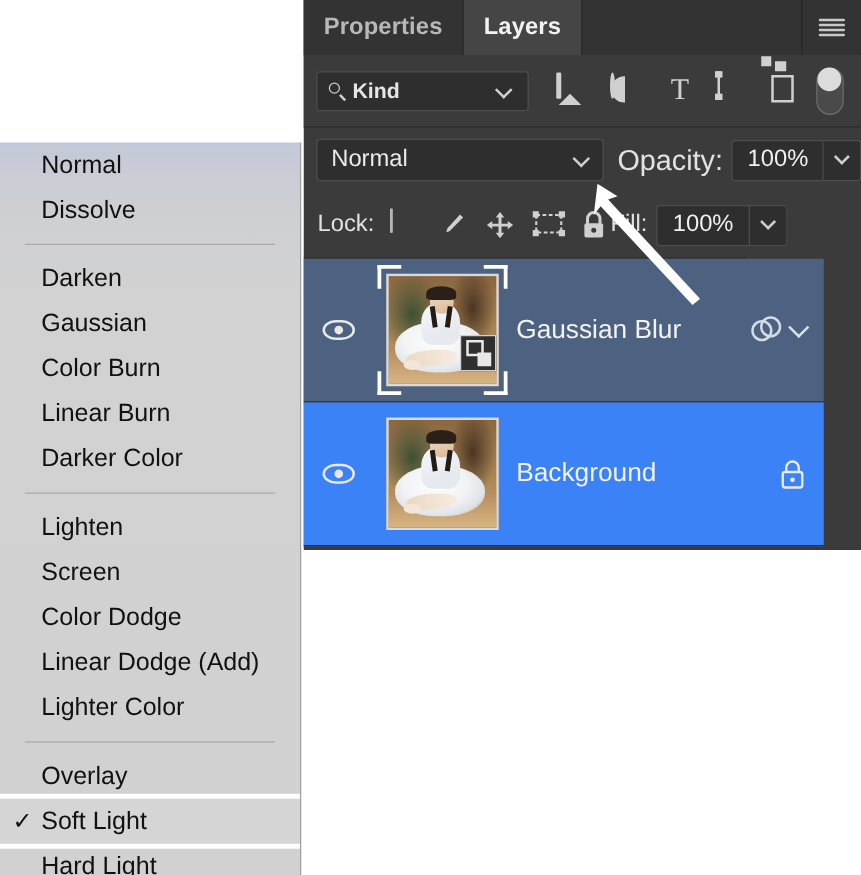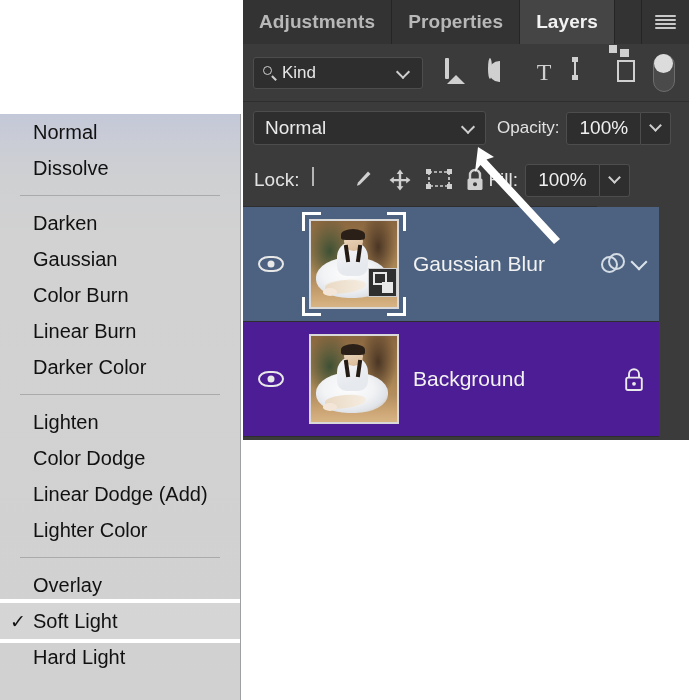--- a/index.html
+++ b/index.html
@@ -88,20 +88,21 @@
     margin-left: 10px;
     width: 170px;
     height: 32px;
     background: #2e2e2e;
     border: 1px solid #4d4d4d;
     border-radius: 3px;
     display: flex;
     align-items: center;
     box-sizing: border-box;
     position: relative;
+    font-weight: bold;
   }
   #kind-select .search-glyph {
     margin-left: 9px;
     width: 14px; height: 14px;
     position: relative;
   }
   #kind-select .search-glyph::before {
     content: "";
     position: absolute;
     left: 0; top: 0;
@@ -201,21 +202,21 @@
     width: 233px; height: 34px;
     background: #2e2e2e;
     border: 1px solid #4d4d4d;
     border-radius: 3px;
     position: relative;
     display: flex; align-items: center;
     box-sizing: border-box;
   }
   #blend-mode-value { color: #eaeaea; font-size: 19px; margin-left: 11px; }
   #blend-select .chev { position: absolute; right: 12px; top: 10px; }
-  #opacity-label { color: #e2e2e2; font-size: 17px; margin-left: 11px; }
+  #opacity-label { color: #e2e2e2; font-size: 23px; margin-left: 11px; }
   #opacity-field {
     margin-left: 7px;
     width: 75px; height: 33px;
     background: #2e2e2e;
     border: 1px solid #4d4d4d;
     border-radius: 3px 0 0 3px;
     display: flex; align-items: center; justify-content: center;
     box-sizing: border-box;
   }
   #opacity-value { color: #f0f0f0; font-size: 19px; }
@@ -281,21 +282,21 @@
   #layer-list { position: absolute; left: 0; top: 207px; width: 416px; }
   .layer-row {
     height: 115px;
     display: flex;
     align-items: center;
     border-bottom: 1px solid #2e2e2e;
     position: relative;
     box-sizing: border-box;
   }
   .layer-row.selected { background: #4c6280; }
-  .layer-row.unselected { background: #4c1d95; }
+  .layer-row.unselected { background: #3b82f6; }
 
   .eye-cell { width: 56px; display: flex; align-items: center; justify-content: center; }
   .eye {
     width: 26px; height: 16px;
     border: 2.2px solid #e8e8e8;
     border-radius: 50% 50% 50% 50% / 60% 60% 60% 60%;
     box-sizing: border-box;
     position: relative;
   }
   .eye::after {
@@ -476,23 +477,20 @@
     width: 120px; height: 110px;
     pointer-events: none;
   }
 </style>
 </head>
 <body>
 
 <div id="layers-panel">
 
   <div id="tab-strip">
-    <div class="tab">
-      <span>Adjustments</span>
-    </div>
     <div class="tab">
       <span>Properties</span>
     </div>
     <div class="tab active">
       <span>Layers</span>
     </div>
     <div id="tab-spacer"></div>
     <div id="panel-menu-button">
       <span class="hamburger">
           <i></i>
@@ -674,20 +672,23 @@
       <span>Linear Burn</span>
     </div>
     <div class="menu-item">
       <span>Darker Color</span>
     </div>
     <div class="menu-sep"></div>
     <div class="menu-item">
       <span>Lighten</span>
     </div>
     <div class="menu-item">
+      <span>Screen</span>
+    </div>
+    <div class="menu-item">
       <span>Color Dodge</span>
     </div>
     <div class="menu-item">
       <span>Linear Dodge (Add)</span>
     </div>
     <div class="menu-item">
       <span>Lighter Color</span>
     </div>
     <div class="menu-sep"></div>
     <div class="menu-item">

